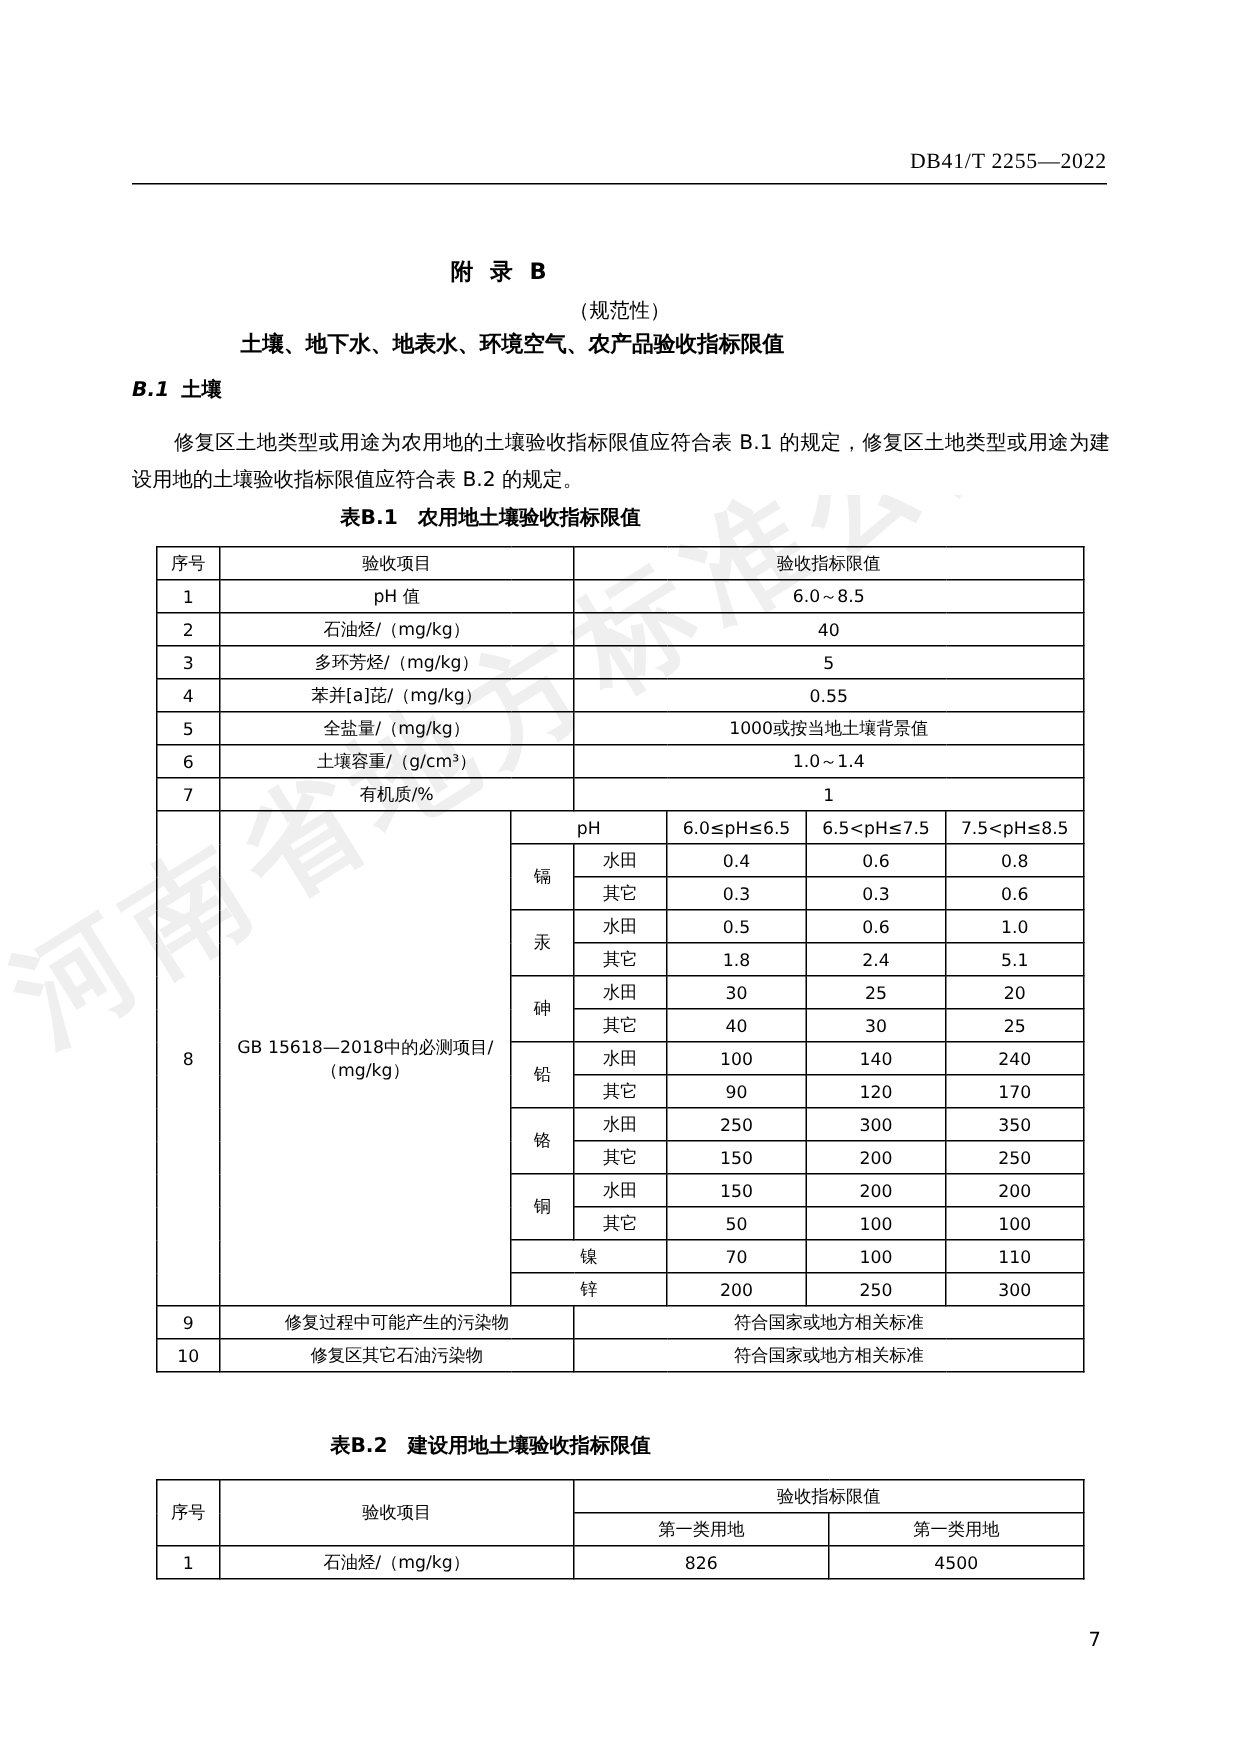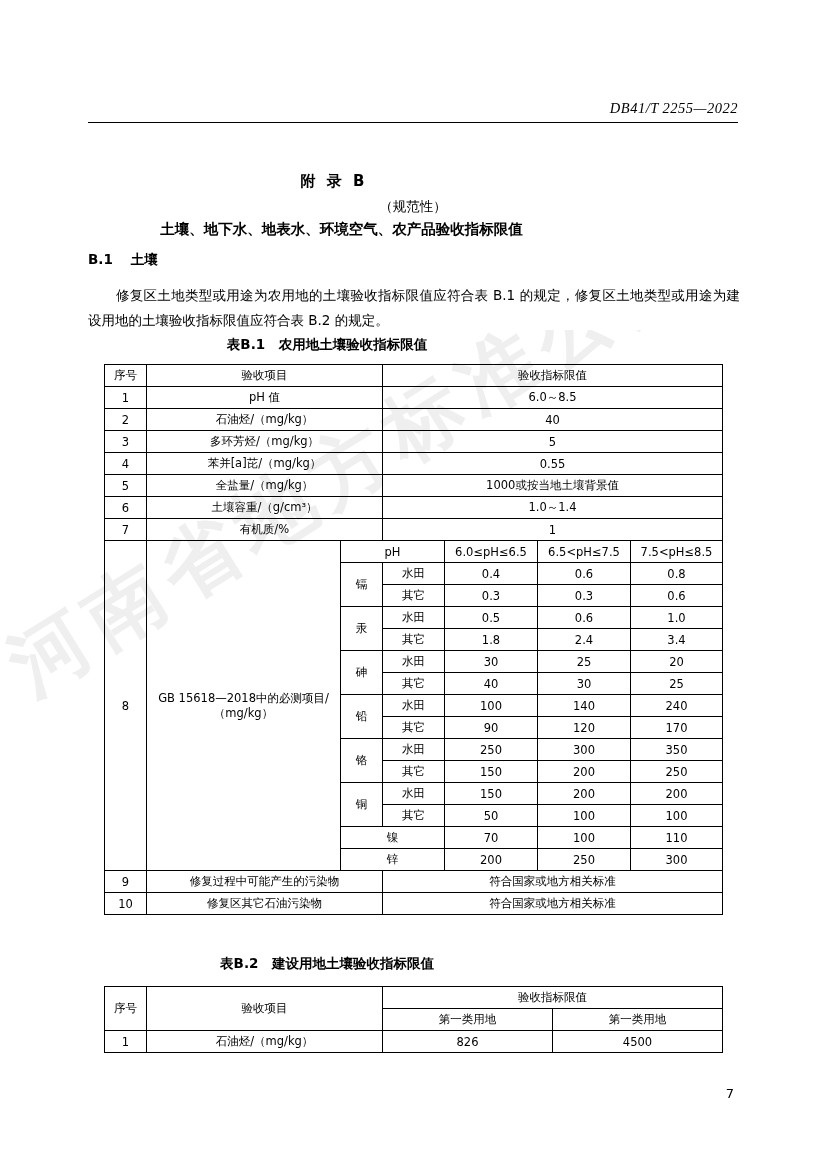--- a/index.html
+++ b/index.html
@@ -49,21 +49,20 @@
     position: relative;
     z-index: 2;
   }
   .header-std {
     position: absolute;
     right: 88px;
     top: 100px;
     font-size: 14.5px;
     letter-spacing: 0.5px;
     font-family: "Liberation Serif", serif;
-    font-style: italic;
   }
   .header-rule {
     position: absolute;
     left: 88px;
     top: 122px;
     width: 650px;
     height: 1px;
     background: #000;
   }
   .annex-title {
@@ -97,21 +96,21 @@
     font-family: "DejaVu Sans", sans-serif;
   }
   .sect-title {
     position: absolute;
     top: 251px;
     left: 88px;
     font-size: 13.5px;
     font-weight: bold;
     font-family: "DejaVu Sans", sans-serif;
   }
-  .sect-title .num { margin-right: 18px; }
+  .sect-title .num { margin-right: 8px; font-style: italic; }
   .para {
     position: absolute;
     top: 283px;
     left: 88px;
     width: 652px;
     font-size: 13.5px;
     line-height: 25px;
     text-indent: 28px;
     font-family: "DejaVu Sans", sans-serif;
     text-align: justify;
@@ -271,21 +270,21 @@
           <td rowspan="2">汞</td>
           <td>水田</td>
           <td>0.5</td>
           <td>0.6</td>
           <td>1.0</td>
         </tr>
         <tr>
           <td>其它</td>
           <td>1.8</td>
           <td>2.4</td>
-          <td>3.4</td>
+          <td>5.1</td>
         </tr>
 
         <tr>
           <td rowspan="2">砷</td>
           <td>水田</td>
           <td>30</td>
           <td>25</td>
           <td>20</td>
         </tr>
         <tr>

